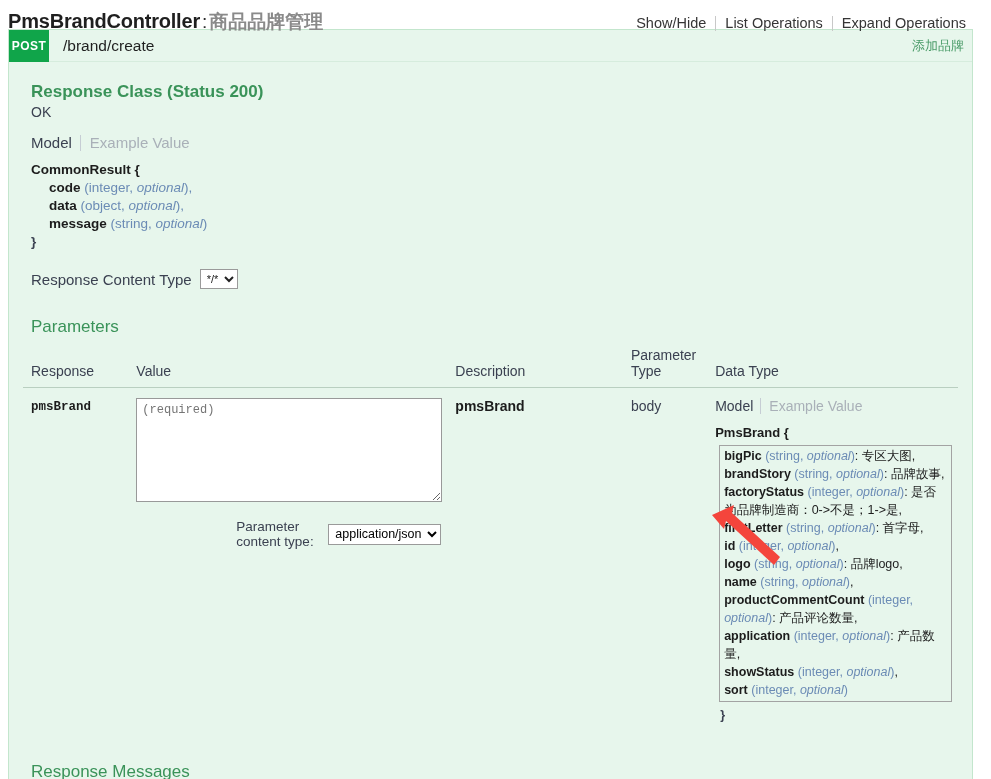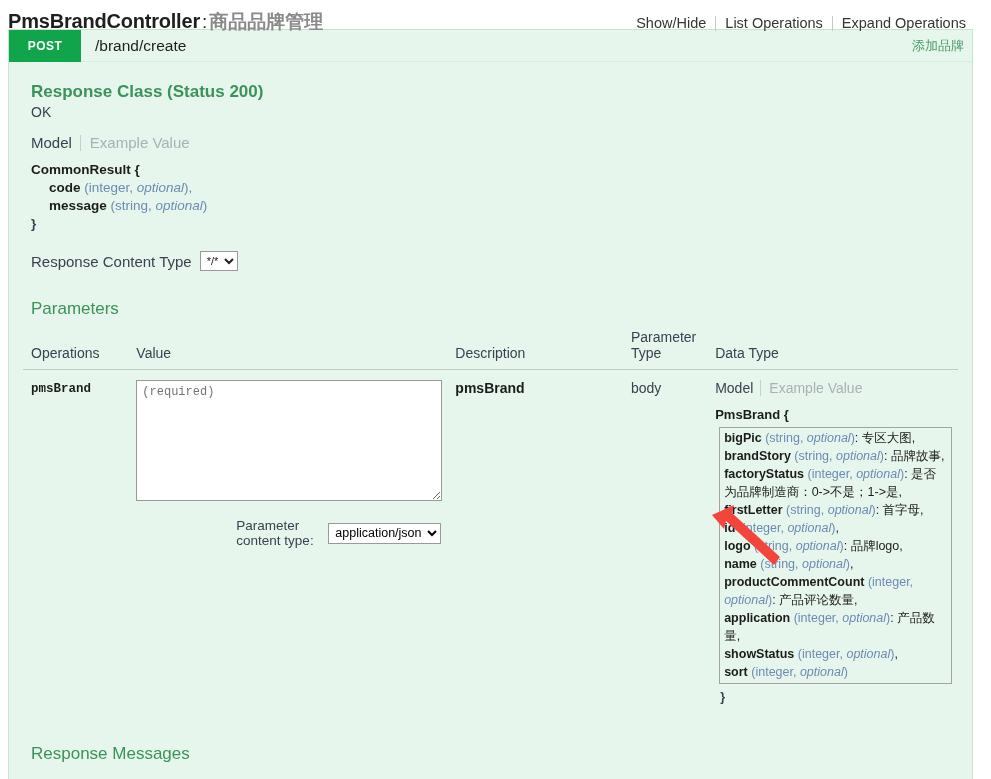--- a/index.html
+++ b/index.html
@@ -62,21 +62,21 @@
     border-top: 1px solid #c3e6cd;
     height: 32px;
   }
   .op-method {
     background: #10a54a;
     color: #ffffff;
     font-size: 12px;
     font-weight: bold;
     letter-spacing: 0.4px;
     padding: 6px 0;
-    width: 72px;
+    width: 40px;
     text-align: center;
     height: 32px;
     line-height: 20px;
     cursor: pointer;
   }
   .op-path {
     font-size: 15.5px;
     color: #1f1f1f;
     padding-left: 14px;
     flex: 0 0 auto;
@@ -192,21 +192,21 @@
   }
   .param-desc {
     font-size: 14px;
     font-weight: bold;
     color: #1c1c1c;
   }
   .param-ptype { font-size: 14px; color: #3b4151; }
 
   textarea.param-value {
     width: 306px;
-    height: 121px;
+    height: 104px;
     border: 1px solid #999999;
     background: #ffffff;
     font-family: "Liberation Mono", monospace;
     font-size: 12px;
     color: #6d6d6d;
     padding: 4px 5px;
     resize: both;
     outline: none;
   }
   .content-type-row {
@@ -310,20 +310,21 @@
         <span class="tab-sep"></span>
         <span class="model-tab inactive">Example Value</span>
       </div>
 
       <div class="schema">
         <div>
           <span class="prop-name">CommonResult {</span>
         </div>
         <div id="resp-props">
             <span class="indent"><span class="prop-name">code </span><span class="prop-type">(integer, </span><span class="prop-opt">optional</span><span class="prop-type">),</span></span>
+            <span class="indent"><span class="prop-name">data </span><span class="prop-type">(object, </span><span class="prop-opt">optional</span><span class="prop-type">),</span></span>
             <span class="indent"><span class="prop-name">message </span><span class="prop-type">(string, </span><span class="prop-opt">optional</span><span class="prop-type">)</span></span>
           </div>
         <div class="brace">}</div>
       </div>
 
       <div class="resp-content-type">
         <span>Response Content Type</span>
         <select class="mini">
           <option id="rct-opt">*/*</option>
         </select>
@@ -334,21 +335,21 @@
       <table class="params">
         <colgroup>
           <col class="c-param">
             <col class="c-value">
             <col class="c-desc">
             <col class="c-ptype">
             <col class="c-dtype">
         </colgroup>
         <thead>
           <tr>
-            <th>Operations</th>
+            <th>Response</th>
             <th>Value</th>
             <th>Description</th>
             <th>Parameter Type</th>
             <th>Data Type</th>
           </tr>
         </thead>
         <tbody>
           <tr>
             <td>
               <span class="param-name">pmsBrand</span>

